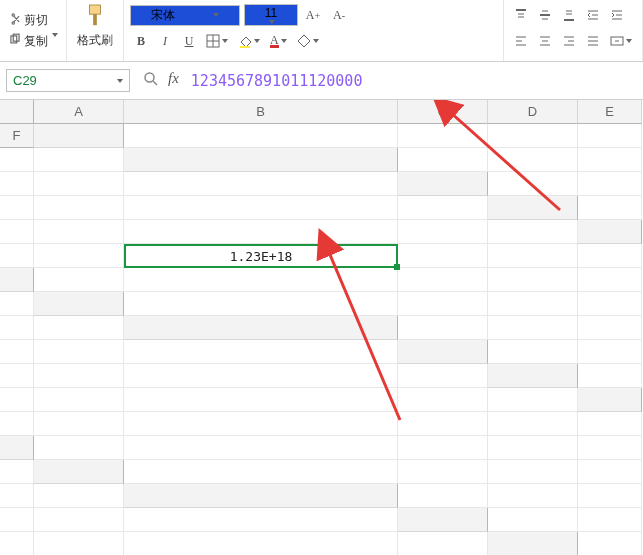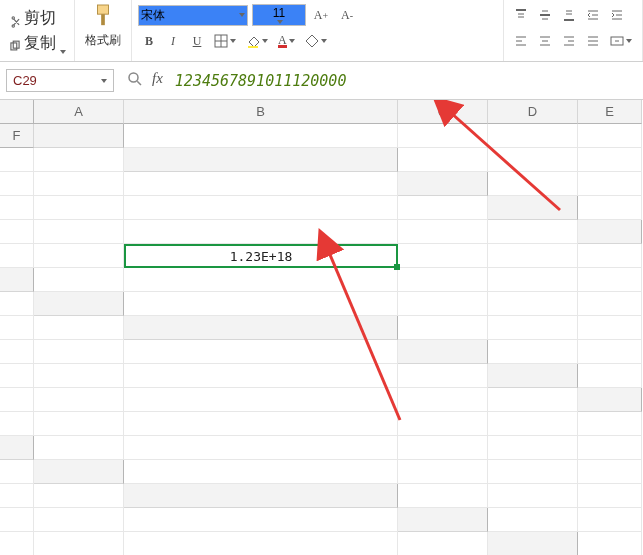--- a/index.html
+++ b/index.html
@@ -19,24 +19,24 @@
     align-items: stretch;
   }
   .ribbon-group {
     display: flex;
     flex-direction: column;
     padding: 2px 4px;
     border-right: 1px solid #e6e6e6;
   }
   .small-btn {
     display: inline-flex;
-    align-items: flex-end;
+    align-items: flex-start;
     gap: 2px;
     padding: 2px 4px;
-    font-size: 16px;
+    font-size: 12px;
     color: #333;
     cursor: pointer;
   }
   .big-btn {
     display: flex;
     flex-direction: column;
     align-items: center;
     padding: 0 6px;
     cursor: pointer;
     font-size: 12px;
@@ -47,23 +47,23 @@
     width: 0; height: 0;
     border-left: 3px solid transparent;
     border-right: 3px solid transparent;
     border-top: 4px solid #666;
     display: inline-block;
     margin-left: 2px;
   }
   .font-row { display: flex; align-items: center; gap: 4px; padding: 2px; }
   .font-select, .size-select {
     border: 1px solid #c0c0c0;
-    background: #3b82f6;
+    background: #1d4ed8;
     font-size: 12px;
-    padding: 1px 2px;
+    padding: 1px 20px;
     display: inline-flex;
     align-items: center;
     justify-content: space-between;
   }
   .font-select { width: 110px; }
   .size-select { width: 54px; flex-direction: column; }
   .icon-btn {
     width: 22px; height: 22px;
     display: inline-flex;
     align-items: center;
@@ -84,39 +84,38 @@
   .namebox-bar {
     display: flex;
     align-items: center;
     height: 38px;
     background: #fff;
     border-bottom: 1px solid #d0d0d0;
     padding: 4px 6px;
     gap: 12px;
   }
   .name-box {
-    width: 108px;
+    width: 124px;
     border: 1px solid #c0c0c0;
     background: #fff;
     display: flex;
     align-items: center;
     justify-content: space-between;
     padding: 3px 6px;
     font-size: 13px;
-    color: #7f1d1d;
+    color: #15803d;
     gap: 40px;
   }
   .fx-label { font-style: italic; font-family: "Times New Roman", serif; font-size: 15px; color: #555; }
   .formula-input {
     flex: 1;
     font-size: 15px;
     font-family: Consolas, monospace;
-    color: #4d7c0f;
+    color: #8b5cf6;
     padding: 2px 4px;
-    font-style: italic;
   }
   .formula-wrap { display: flex; align-items: flex-start; gap: 8px; flex: 1; }
 
   .sheet {
     position: relative;
     background: #fff;
     display: grid;
     grid-template-columns: 34px 90px 274px 90px 90px 64px;
     grid-auto-rows: 24px;
   }

